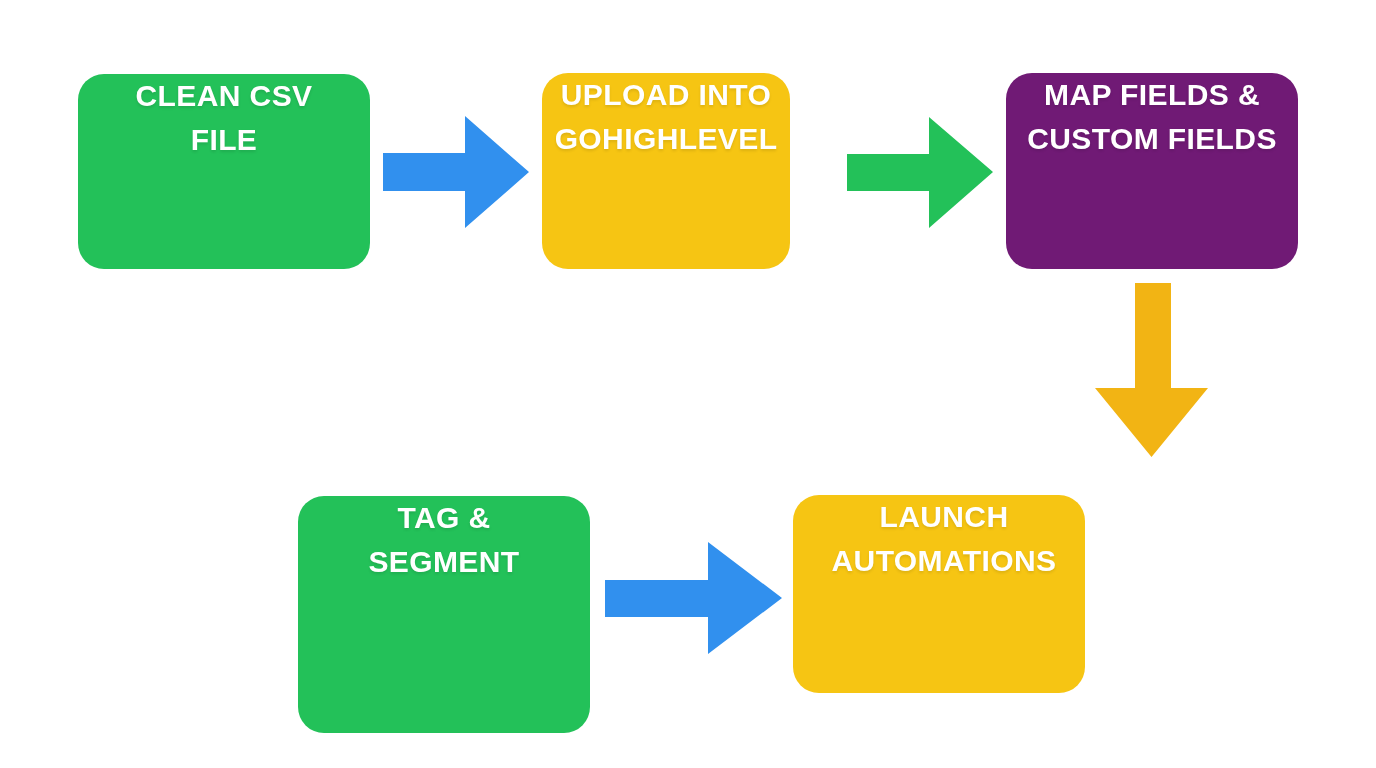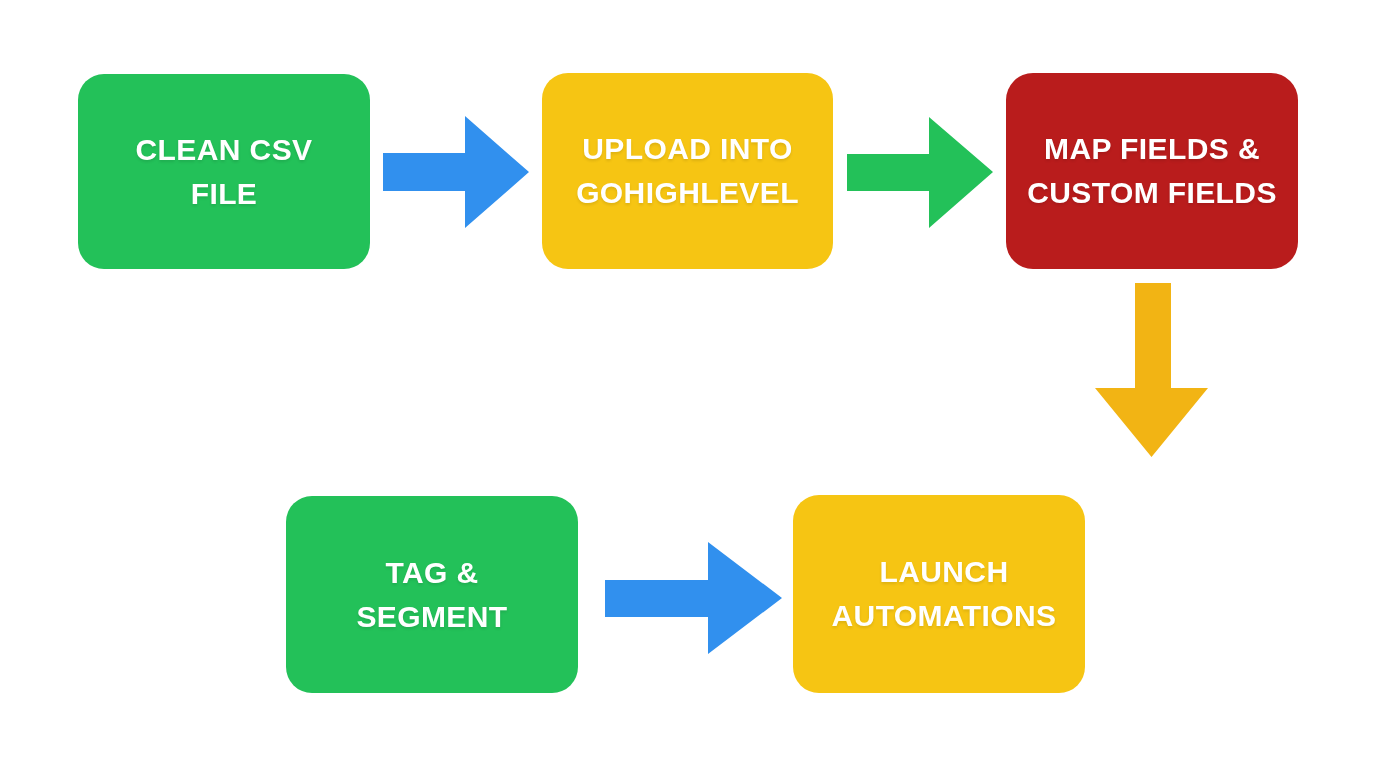--- a/index.html
+++ b/index.html
@@ -12,21 +12,20 @@
     position: relative;
     width: 1376px;
     height: 768px;
     background: #ffffff;
     overflow: hidden;
   }
   .node {
     position: absolute;
     border-radius: 26px;
     display: flex;
-    align-items: center;
     justify-content: center;
     text-align: center;
     box-sizing: border-box;
   }
   .node-label {
     color: #ffffff;
     font-weight: bold;
     font-size: 30px;
     line-height: 44px;
     letter-spacing: 0.4px;
@@ -36,23 +35,23 @@
   .arrow {
     position: absolute;
   }
   .arrow svg {
     display: block;
     width: 100%;
     height: 100%;
   }
   
   .n1 { left: 78px;   top: 74px;  width: 292px; height: 195px; }
-  .n2 { left: 542px;  top: 73px;  width: 291px; height: 196px; }
+  .n2 { left: 542px;  top: 73px;  width: 248px; height: 196px; }
   .n3 { left: 1006px; top: 73px;  width: 292px; height: 196px; }
-  .n4 { left: 286px;  top: 496px; width: 292px; height: 197px; }
+  .n4 { left: 298px;  top: 496px; width: 292px; height: 237px; }
   .n5 { left: 793px;  top: 495px; width: 292px; height: 198px; }
   
   .a1 { left: 383px;  top: 116px; width: 146px; height: 112px; }
   .a2 { left: 847px;  top: 117px; width: 146px; height: 111px; }
   .a3 { left: 1095px; top: 283px; width: 113px; height: 174px; }
   .a4 { left: 605px;  top: 542px; width: 177px; height: 112px; }
 </style>
 </head>
 <body>
 
@@ -73,21 +72,21 @@
     <span class="node-label">UPLOAD INTO
 GOHIGHLEVEL</span>
   </div>
 
   <div class="arrow a2">
     <svg viewBox="0 0 146 111" preserveAspectRatio="none">
       <polygon points="0,37 82,37 82,0 146,55 82,111 82,74 0,74" fill="#23c159"></polygon>
     </svg>
   </div>
 
-  <div class="node n3" style="background-color: #b91c1c; border-radius: 27px;">
+  <div class="node n3" style="background-color: #701a75;">
     <span class="node-label">MAP FIELDS &amp;
 CUSTOM FIELDS</span>
   </div>
 
   <div class="arrow a3">
     <svg viewBox="0 0 113 174" preserveAspectRatio="none">
       <polygon points="40,0 76,0 76,105 113,105 56.5,174 0,105 40,105" fill="#f2b414"></polygon>
     </svg>
   </div>
 

